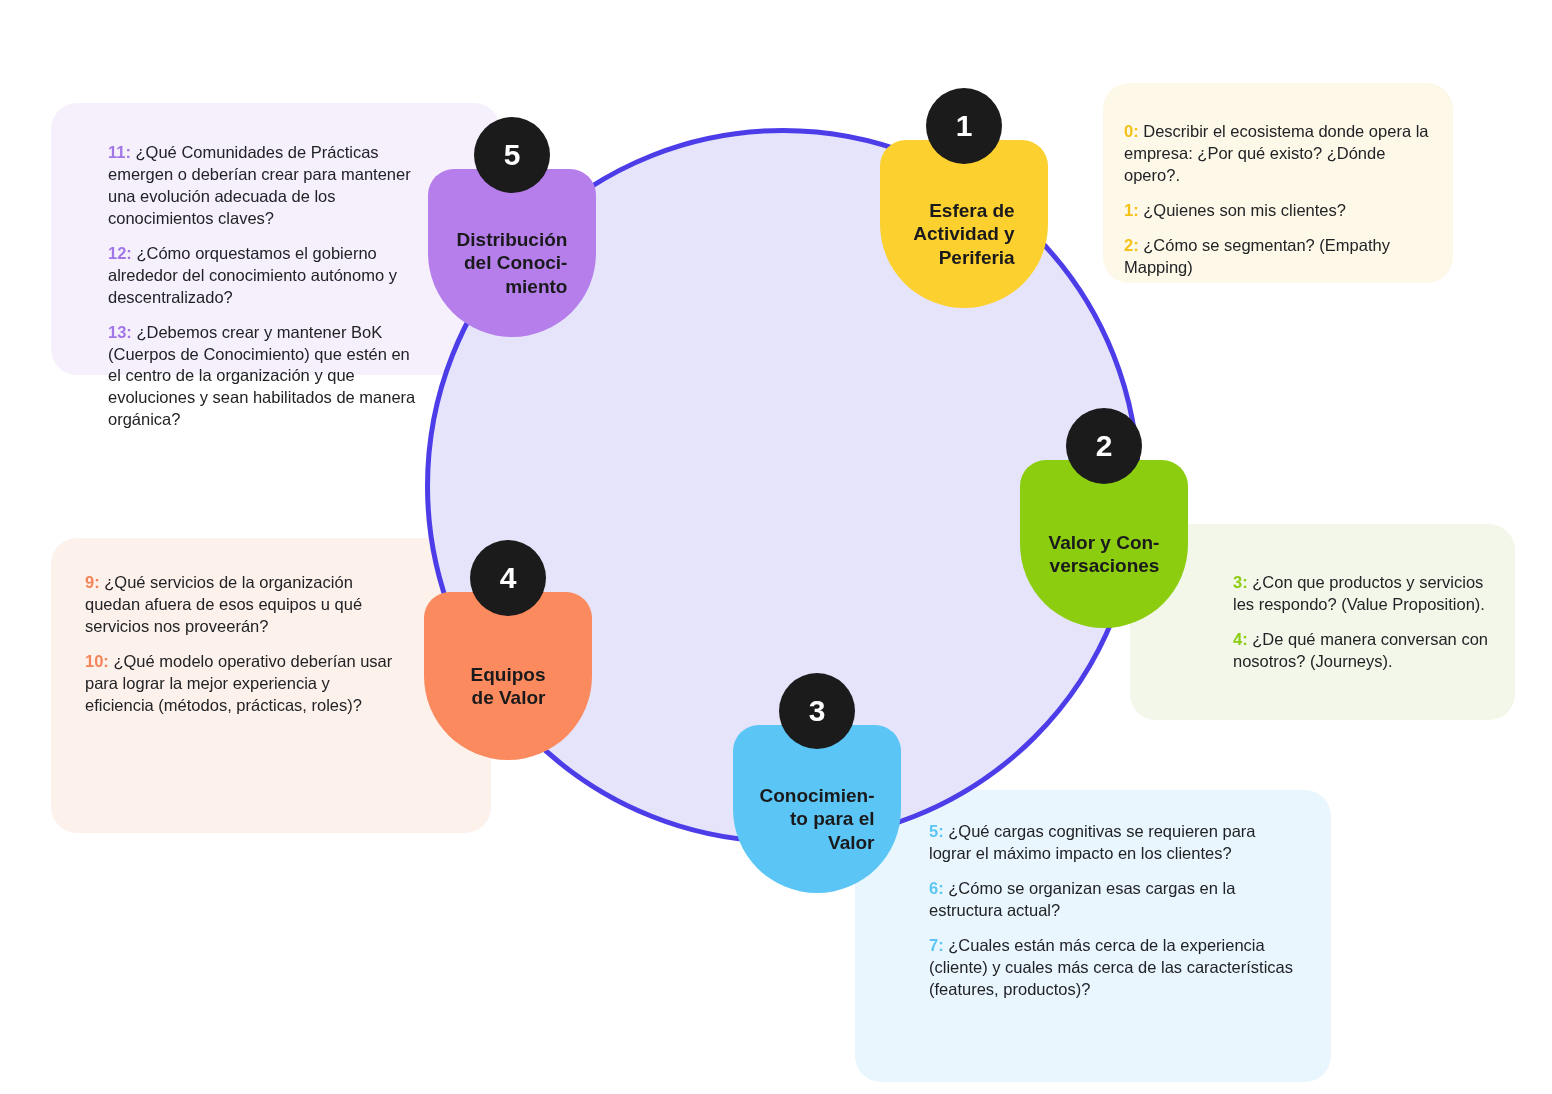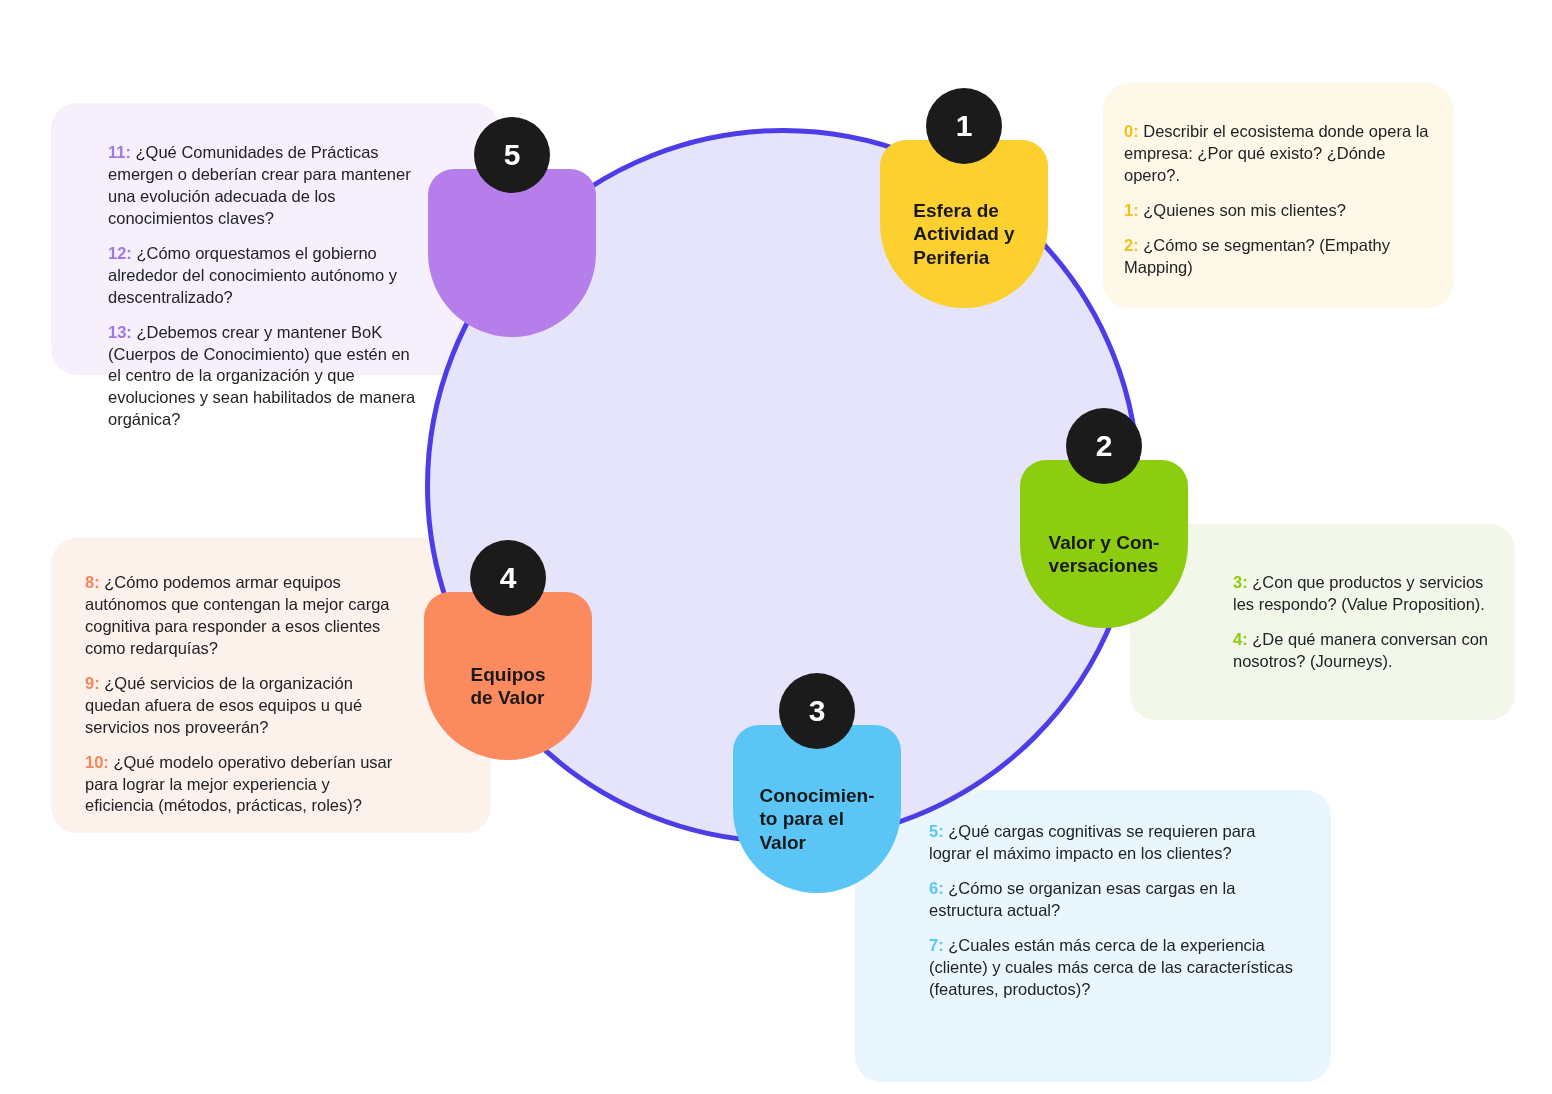--- a/index.html
+++ b/index.html
@@ -25,21 +25,21 @@
     line-height:1.33;
     color:#222326;
   }
   .qline{margin:0 0 13px 0;}
   .qline:last-child{margin-bottom:0;}
   .qnum{font-weight:700;}
 
   #panel-distribucion{left:51px;  top:103px; width:449px; height:272px; background:#F6F0FD;}
   #panel-distribucion .inner{left:57px; top:39px; width:310px;}
 
-  #panel-esfera{left:1103px; top:83px; width:350px; height:225px; background:#FDF8E8;padding-left:34px;}
+  #panel-esfera{left:1103px; top:83px; width:350px; height:200px; background:#FDF8E8;padding-left:34px;}
   #panel-esfera .inner{left:21px; top:38px; width:310px;}
 
   #panel-valor{left:1130px; top:492px; width:385px; height:196px; background:#F2F7E9;margin-top:32px;}
   #panel-valor .inner{left:103px; top:48px; width:265px;}
 
   #panel-conocimiento{left:855px; top:790px; width:476px; height:292px; background:#E9F6FD;}
   #panel-conocimiento .inner{left:74px; top:31px; width:370px;}
 
   #panel-equipos{left:51px;  top:538px; width:440px; height:295px; background:#FDF1EC;}
   #panel-equipos .inner{left:34px; top:34px; width:310px;}
@@ -64,21 +64,21 @@
     z-index:4;
     display:flex;
     align-items:center;
     justify-content:center;
   }
   .node .title{
     font-size:19px;
     font-weight:700;
     line-height:1.22;
     color:#1A1A1C;
-    text-align:left;
+    text-align:right;
     padding:0 9px;
     margin-top:20px;
     white-space:pre-line;
   }
   .badge{
     position:absolute;
     top:-52px;left:50%;
     transform:translateX(-50%);
     width:76px;height:76px;
     border-radius:50%;
@@ -134,30 +134,32 @@
   <div class="panel" id="panel-conocimiento">
     <div class="inner">
       <p class="qline"><span class="qnum n-blue">5:</span> <span>¿Qué cargas cognitivas se requieren para lograr el máximo impacto en los clientes?</span></p>
       <p class="qline"><span class="qnum n-blue">6:</span> <span>¿Cómo se organizan esas cargas en la estructura actual?</span></p>
       <p class="qline"><span class="qnum n-blue">7:</span> <span>¿Cuales están más cerca de la experiencia (cliente) y cuales más cerca de las características (features, productos)?</span></p>
     </div>
   </div>
 
   <div class="panel" id="panel-equipos">
     <div class="inner">
-      <p class="qline"><span class="qnum n-orange">8:</span> <span>¿Cómo podemos armar equipos autónomos que contengan la mejor carga cognitiva para responder a esos clientes como redarquías?</span></p>
       <p class="qline"><span class="qnum n-orange">9:</span> <span>¿Qué servicios de la organización quedan afuera de esos equipos u qué servicios nos proveerán?</span></p>
       <p class="qline"><span class="qnum n-orange">10:</span> <span>¿Qué modelo operativo deberían usar para lograr la mejor experiencia y eficiencia (métodos, prácticas, roles)?</span></p>
     </div>
   </div>
 
   <div id="ring"></div>
 
   <div class="node" id="node-5">
     <div class="badge">5</div>
+    <div class="title">Distribución
+del Conoci-
+miento</div>
   </div>
 
   <div class="node" id="node-1">
     <div class="badge">1</div>
     <div class="title">Esfera de
 Actividad y
 Periferia</div>
   </div>
 
   <div class="node" id="node-2">

